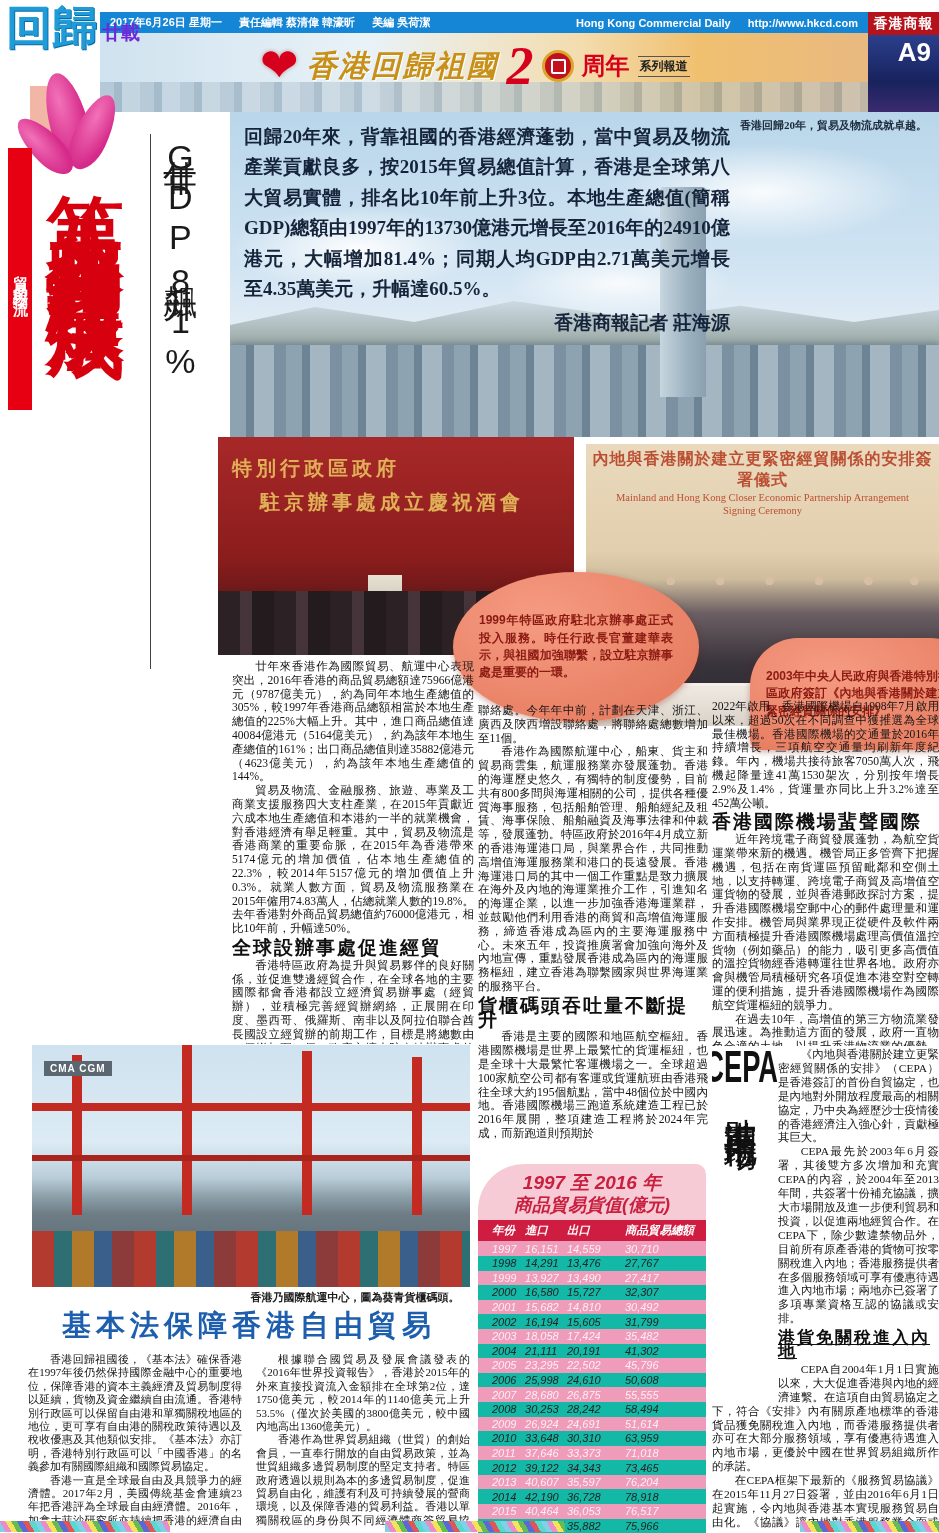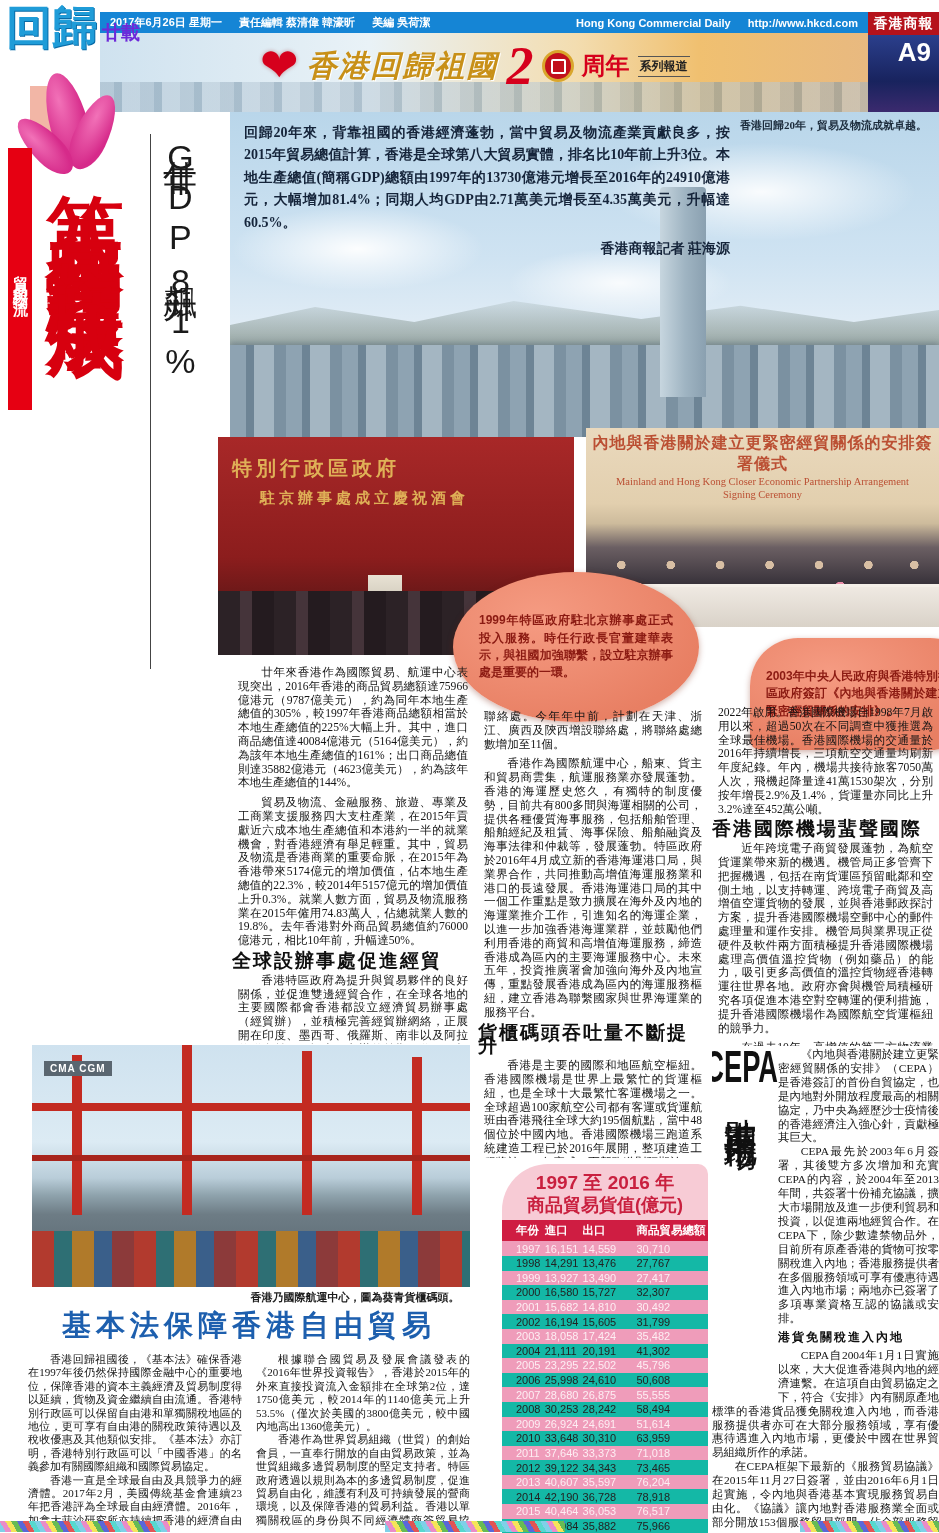--- a/index.html
+++ b/index.html
@@ -67,36 +67,36 @@
                      radial-gradient(ellipse 160px 50px at 55% 75%,rgba(255,255,255,.85),rgba(255,255,255,0) 70%);}
   .mountains{position:absolute;left:0;bottom:88px;width:100%;height:60px;
              background:linear-gradient(180deg,rgba(118,136,126,.0),rgba(104,122,112,.65));
              clip-path:polygon(0 60%,12% 30%,26% 55%,40% 20%,58% 50%,72% 28%,88% 55%,100% 35%,100% 100%,0 100%);}
   .skyline-bldgs{position:absolute;left:0;bottom:0;width:100%;height:92px;
              background:repeating-linear-gradient(90deg,#8ea3b2 0 16px,#6d8495 16px 24px,#a4b6c2 24px 44px,#7b91a1 44px 56px);
              box-shadow:0 -2px 6px rgba(80,100,115,.5);}
   .ifc{position:absolute;left:430px;bottom:40px;width:46px;height:210px;
        background:linear-gradient(90deg,#c7d6df,#9fb4c2 55%,#8aa0b0);border-radius:4px 4px 0 0;}
   .lead{position:absolute;left:14px;top:10px;width:486px;color:#15243a;font-weight:bold;
-        font-size:14px;line-height:1.6;text-align:justify;}
+        font-size:19px;line-height:1.6;text-align:justify;}
   .lead .txt{text-indent:2em;}
   .lead .byline{display:block;text-align:right;margin-top:4px;}
   .sky-caption{position:absolute;right:12px;top:6px;font-size:11px;color:#1c2c3c;font-weight:bold;}
 
   
   .photo1999{left:218px;top:437px;width:356px;height:218px;overflow:hidden;
              background:linear-gradient(180deg,#a82828 0%,#8c1d1d 55%,#5d1616 80%,#3c1113 100%);}
   .gold1,.gold2{position:absolute;color:#e3b85a;font-weight:bold;letter-spacing:4px;opacity:.95;
                 font-family:"Liberation Serif","DejaVu Serif",serif;}
   .gold1{left:14px;top:18px;font-size:20px;}
-  .gold2{left:34px;top:52px;font-size:15px;padding-left:8px;}
+  .gold2{left:34px;top:52px;font-size:20px;padding-left:8px;}
   .lectern{position:absolute;left:150px;bottom:28px;width:34px;height:52px;background:linear-gradient(180deg,#e8e2d4,#b9b2a2);}
   .figures{position:absolute;left:0;bottom:0;width:100%;height:64px;
            background:repeating-linear-gradient(90deg,#2c2226 0 22px,#45343a 22px 34px,#241b1f 34px 56px);}
-  .photocepa{left:586px;top:428px;width:353px;height:199px;overflow:hidden;
+  .photocepa{left:586px;top:444px;width:353px;height:282px;overflow:hidden;
              background:linear-gradient(180deg,#ead9bd 0%,#e2cfae 38%,#cdbb9c 48%,#6b5f63 60%,#39333b 78%,#2a2530 100%);}
   .cepa-title{position:absolute;left:0;top:5px;width:100%;text-align:center;color:#bb4f33;}
   .cepa-title .cn{font-size:16px;font-weight:bold;letter-spacing:1px;}
   .cepa-title .en{font-size:10.5px;line-height:1.25;}
   .heads-row{position:absolute;left:0;top:120px;width:100%;height:34px;
              background:radial-gradient(circle 9px at 10% 50%,#d8bfa4 45%,transparent 50%),
                         radial-gradient(circle 9px at 24% 50%,#d8bfa4 45%,transparent 50%),
                         radial-gradient(circle 9px at 38% 50%,#d8bfa4 45%,transparent 50%),
                         radial-gradient(circle 9px at 52% 50%,#d8bfa4 45%,transparent 50%),
                         radial-gradient(circle 9px at 66% 50%,#d8bfa4 45%,transparent 50%),
@@ -113,41 +113,41 @@
   
   .bubble{background:radial-gradient(ellipse at 35% 30%,#f59b82,#e87f63 75%);color:#8b1a12;
           font-family:"Liberation Sans","DejaVu Sans",sans-serif;font-weight:bold;font-size:12px;line-height:1.45;
           display:flex;align-items:center;justify-content:center;text-align:justify;
           box-shadow:0 2px 6px rgba(120,30,10,.35);}
   .bubble1999{left:453px;top:572px;width:246px;height:150px;border-radius:50%;padding:16px 26px;box-sizing:border-box;}
   .bubble2003{left:750px;top:638px;width:228px;height:112px;border-radius:48px 48px 48px 10px;padding:12px 16px;box-sizing:border-box;}
 
   
   .col{color:#141414;font-size:11.6px;line-height:13.8px;text-align:justify;overflow:hidden;}
-  .col p{margin:6px;text-indent:2em;}
+  .col p{margin:0;text-indent:2em;}
   .col p.noindent{text-indent:0;}
   .colhead{font-family:"Liberation Sans","DejaVu Sans",sans-serif;font-weight:bold;font-size:19px;
            text-align:left;text-indent:0;margin:5px 4px 4px 0;color:#101010;letter-spacing:2px;}
   .col1{left:232px;top:660px;width:242px;height:384px;}
   .col2{left:478px;top:704px;width:230px;height:454px;}
   .col3{left:712px;top:700px;width:227px;height:346px;}
 
   
   .cepa-sec{left:712px;top:1048px;width:227px;height:480px;overflow:hidden;color:#141414;
             font-size:11.4px;line-height:13.9px;text-align:justify;}
   .cepa-head{float:left;width:58px;height:348px;display:flex;flex-direction:column;align-items:center;margin-right:8px;}
   .cepa-latin{font-family:"Liberation Sans","DejaVu Sans",sans-serif;font-weight:bold;font-size:26px;
               transform:scale(1.05,1.7);transform-origin:top center;margin:8px 0 22px 0;color:#111;}
   .cepa-cn{writing-mode:vertical-rl;text-orientation:upright;font-family:"Liberation Sans","DejaVu Sans",sans-serif;
            font-size:33px;line-height:1;letter-spacing:3px;color:#111;}
   .cepa-sec p{margin:0;text-indent:2em;}
-  .cepa-sec .colhead{font-size:12px;}
-
-  
-  .tablewrap{left:502px;top:1164px;width:206px;height:362px;}
+  .cepa-sec .colhead{font-size:17px;text-decoration:underline;}
+
+  
+  .tablewrap{left:478px;top:1164px;width:228px;height:362px;font-style:italic;}
   .tabletitle{background:#f7cbd5;border-radius:46px 10px 0 0;text-align:center;color:#c9203f;
               font-family:"Liberation Sans","DejaVu Sans",sans-serif;font-weight:bold;
               padding:8px 0 4px 0;line-height:1.2;}
   .tabletitle .t1{font-size:19px;}
   .tabletitle .t2{font-size:18px;}
   table.trade{border-collapse:collapse;width:100%;font-family:"Liberation Sans","DejaVu Sans",sans-serif;}
   table.trade th{background:#cf1d42;color:#fff;font-size:11.5px;padding:3px 2px;text-align:left;}
   table.trade td{font-size:11px;padding:1.3px 2px;text-align:left;}
   table.trade th:first-child,table.trade td:first-child{padding-left:14px;}
   table.trade th:last-child,table.trade td:last-child{padding-left:18px;}

